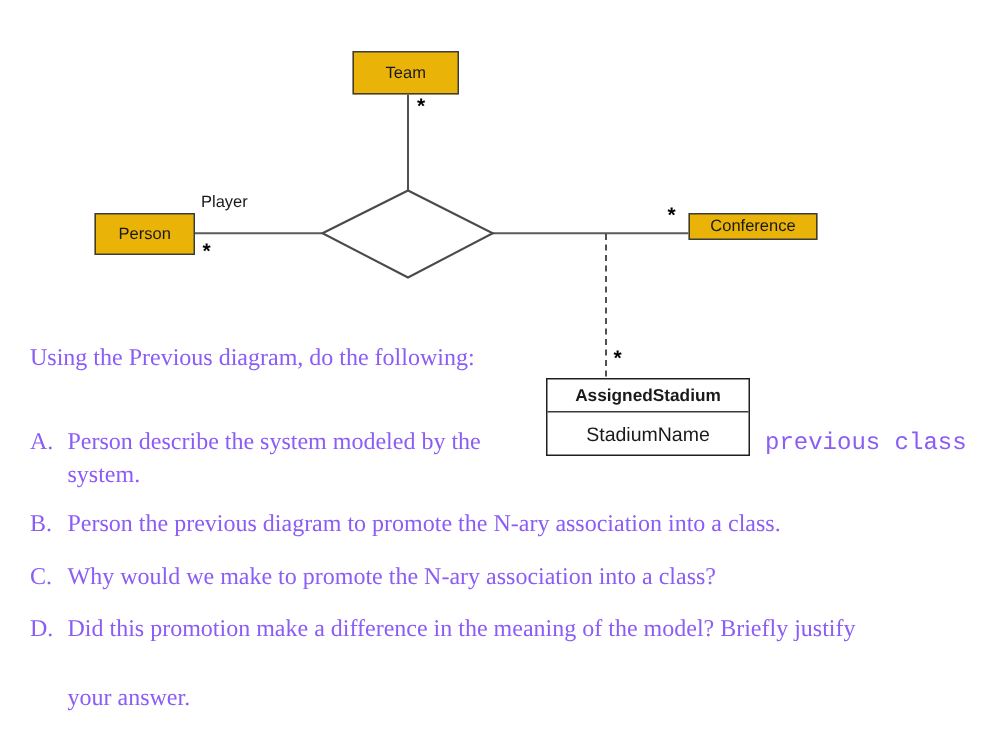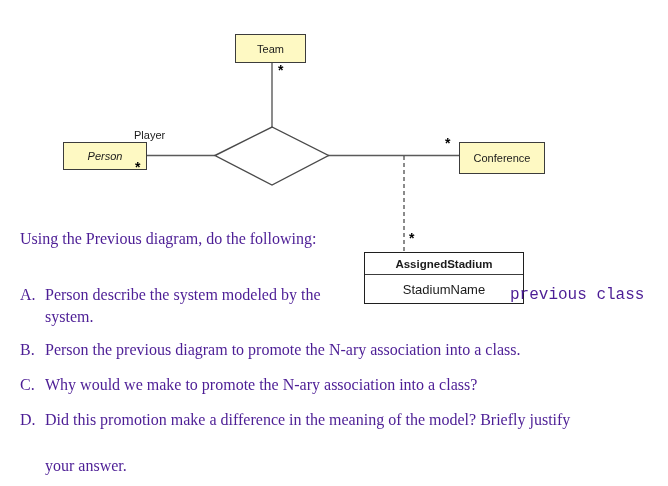--- a/index.html
+++ b/index.html
@@ -20,36 +20,36 @@
     position: absolute;
     left: 0;
     top: 0;
     width: 668px;
     height: 486px;
   }
   .uml-box {
     position: absolute;
     box-sizing: border-box;
     border: 1.4px solid #3c3c3c;
-    background: #fef9c3;
+    background: #eab308;
     display: flex;
     align-items: center;
     justify-content: center;
     font-family: "Liberation Sans", sans-serif;
     font-size: 11px;
     color: #1a1a1a;
   }
   .box-team { left: 235px; top: 34px; width: 71px; height: 29px; }
-  .box-person { left: 63px; top: 142px; width: 84px; height: 28px; font-style: italic; }
-  .box-conference { left: 459px; top: 142px; width: 86px; height: 32px; }
+  .box-person { left: 63px; top: 142px; width: 67px; height: 28px; }
+  .box-conference { left: 459px; top: 142px; width: 86px; height: 18px; }
   .assoc-class {
     position: absolute;
     left: 364px;
     top: 252px;
-    width: 160px;
+    width: 136px;
     box-sizing: border-box;
     border: 1.4px solid #1f1f1f;
     background: #ffffff;
     font-family: "Liberation Sans", sans-serif;
     color: #1a1a1a;
   }
   .assoc-class .name {
     height: 21px;
     display: flex;
     align-items: center;
@@ -76,21 +76,21 @@
     font-family: "Liberation Sans", sans-serif;
     font-size: 14px;
     font-weight: bold;
     color: #000000;
     line-height: 14px;
   }
   .qtext {
     position: absolute;
     font-size: 16px;
     line-height: 20px;
-    color: #4c1d95;
+    color: #8b5cf6;
     white-space: nowrap;
   }
   .qrow { display: flex; }
   .qrow .qlabel {
     width: 25px;
     flex: 0 0 25px;
   }
 </style>
 </head>
 <body>

